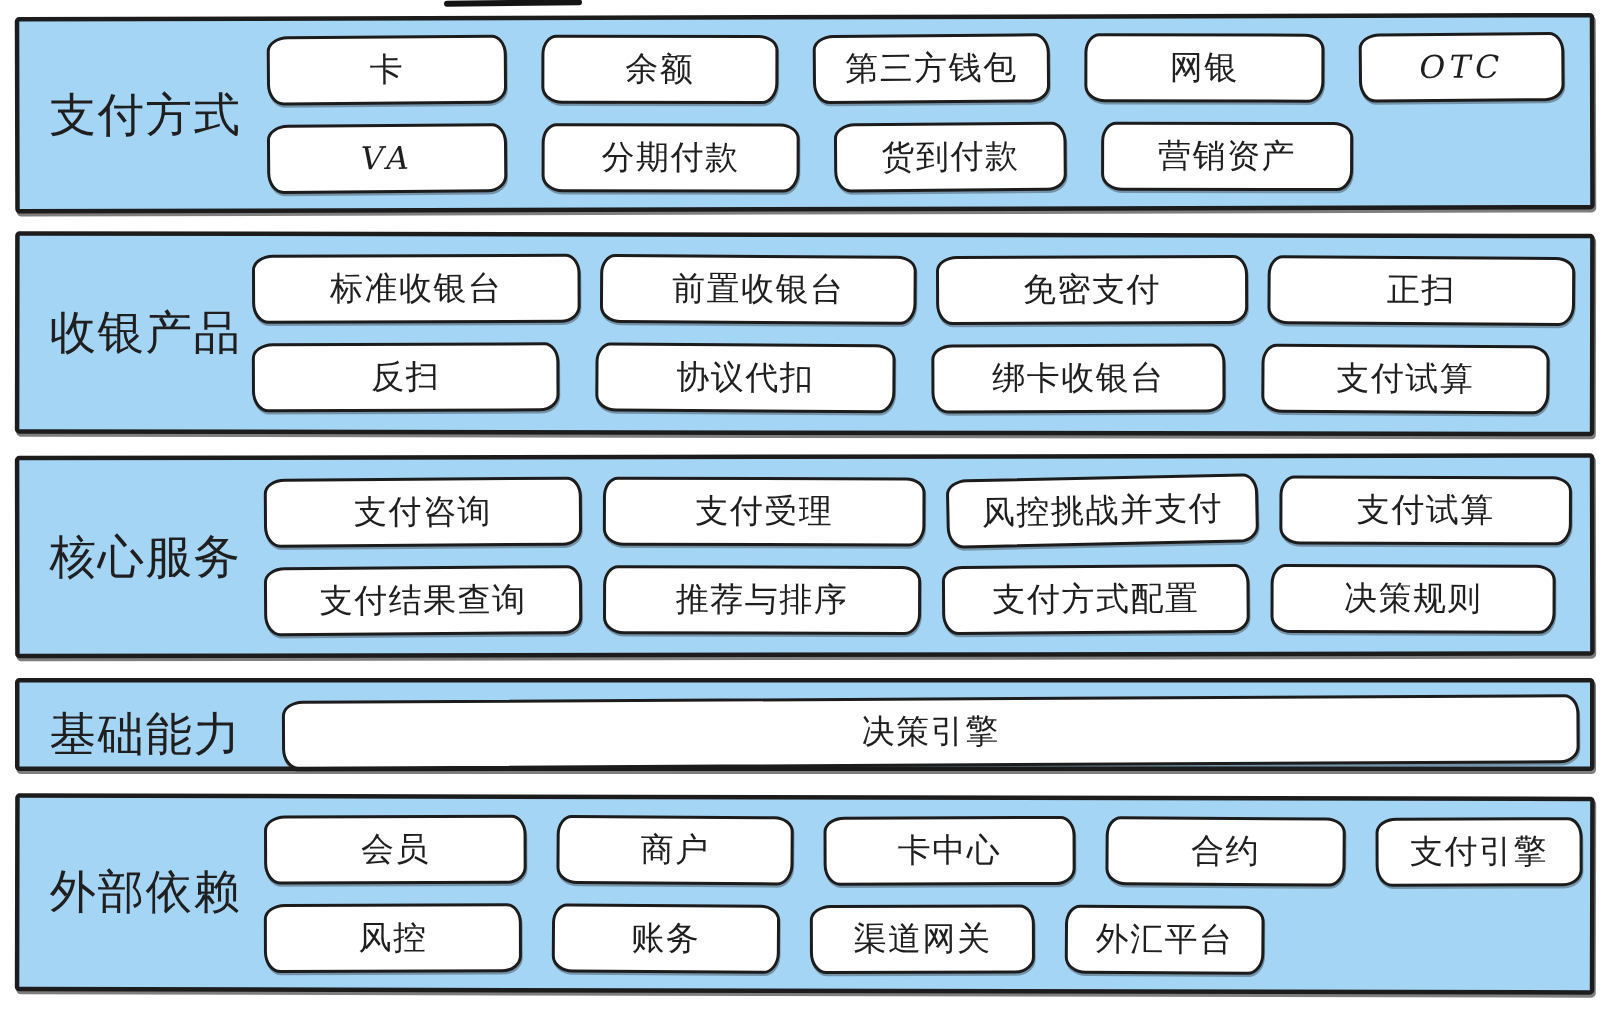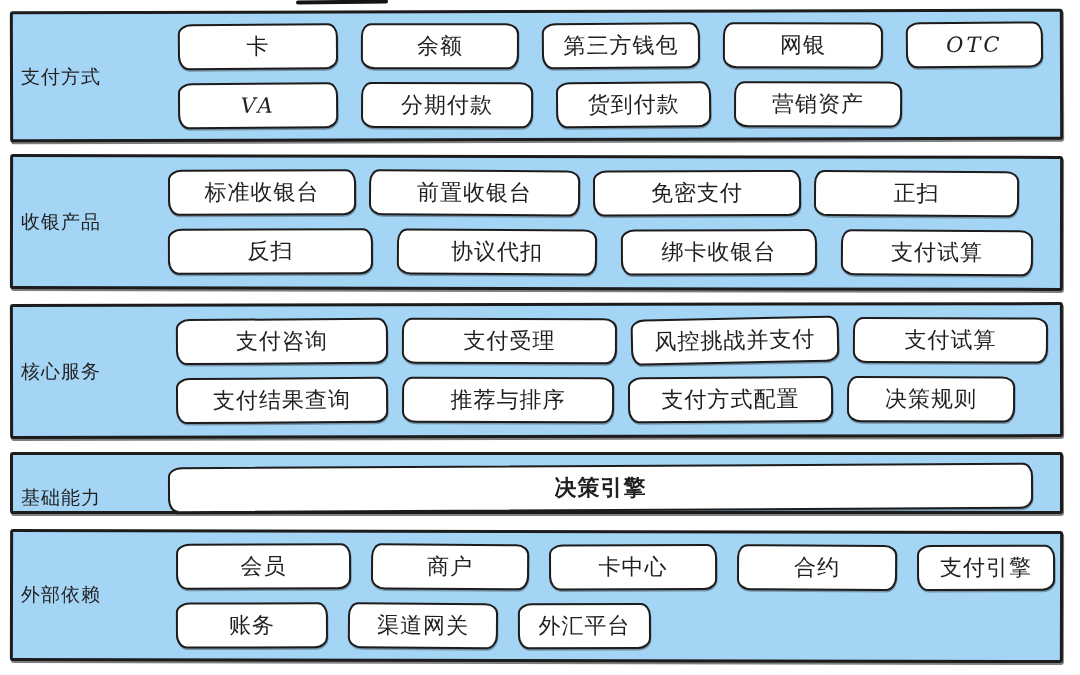--- a/index.html
+++ b/index.html
@@ -31,22 +31,22 @@
     box-shadow:1px 2px 0 rgba(20,20,20,0.55);
   }
   .band-1{top:10px;height:131px;transform:rotate(-0.15deg);}
   .band-2{top:155px;height:135px;transform:rotate(0.1deg);}
   .band-3{top:303px;height:135px;transform:rotate(-0.1deg);}
   .band-4{top:452px;height:62px;align-items:flex-end;}
   .band-5{top:530px;height:132px;transform:rotate(0.12deg);}
   .band-label{
     flex:0 0 155px;
     display:flex;align-items:center;
-    padding-left:8px;box-sizing:border-box;
-    font-size:19px;letter-spacing:1px;
+    padding-left:20px;box-sizing:border-box;
+    font-size:31px;letter-spacing:1px;
     white-space:nowrap;
     font-family:Liberation Serif, serif;
   }
   .band-content{
     flex:1;display:flex;flex-direction:column;justify-content:center;
     gap:13px;min-width:0;
   }
   .row{display:flex;align-items:center;}
   .box{
     height:46px;box-sizing:border-box;
@@ -67,21 +67,21 @@
   }
   .hand{
     font-family:"DejaVu Serif","Liberation Serif",serif;
     font-style:italic;font-size:21px;letter-spacing:3px;
   }
   
   .band-1 .row{gap:23px;margin-left:10px;}
   .band-2 .row-1{gap:13px;margin-left:0;}
   .band-2 .row-2{gap:24px;margin-left:0;}
   .band-3 .row{gap:14px;margin-left:8px;}
-  .band-4 .row{margin-left:0;font-weight:bold;}
+  .band-4 .row{margin-left:20px;}
   .band-5 .row{gap:20px;margin-left:8px;}
 </style>
 </head>
 <body>
 
 <div class="canvas">
 
   <div class="top-artifact"></div>
 
   <div class="band band-1">
@@ -100,21 +100,21 @@
         <div class="box" style="width:155px">货到付款</div>
         <div class="box" style="width:168px">营销资产</div>
       </div>
     </div>
   </div>
 
   <div class="band band-2">
     <div class="band-label">收银产品</div>
     <div class="band-content">
       <div class="row row-1">
-        <div class="box" style="width:188px">标准收银台</div>
+        <div class="box" style="width:219px">标准收银台</div>
         <div class="box" style="width:211px">前置收银台</div>
         <div class="box" style="width:208px">免密支付</div>
         <div class="box" style="width:205px">正扫</div>
       </div>
       <div class="row row-2">
         <div class="box" style="width:205px">反扫</div>
         <div class="box" style="width:200px">协议代扣</div>
         <div class="box" style="width:196px">绑卡收银台</div>
         <div class="box" style="width:192px">支付试算</div>
       </div>
@@ -127,21 +127,21 @@
       <div class="row row-1">
         <div class="box" style="width:212px">支付咨询</div>
         <div class="box" style="width:215px">支付受理</div>
         <div class="box" style="width:208px;transform:rotate(-1.1deg)">风控挑战并支付</div>
         <div class="box" style="width:195px">支付试算</div>
       </div>
       <div class="row row-2">
         <div class="box" style="width:212px">支付结果查询</div>
         <div class="box" style="width:212px">推荐与排序</div>
         <div class="box" style="width:205px">支付方式配置</div>
-        <div class="box" style="width:168px">决策规则</div>
+        <div class="box" style="width:190px">决策规则</div>
       </div>
     </div>
   </div>
 
   <div class="band band-4">
     <div class="band-label">基础能力</div>
     <div class="band-content">
       <div class="row row-1">
         <div class="box" style="width:865px">决策引擎</div>
       </div>
@@ -152,20 +152,21 @@
     <div class="band-label">外部依赖</div>
     <div class="band-content">
       <div class="row row-1">
         <div class="box" style="width:175px">会员</div>
         <div class="box" style="width:158px">商户</div>
         <div class="box" style="width:168px">卡中心</div>
         <div class="box" style="width:160px">合约</div>
         <div class="box" style="width:138px">支付引擎</div>
       </div>
       <div class="row row-2">
+        <div class="box" style="width:172px">风控</div>
         <div class="box" style="width:152px">账务</div>
         <div class="box" style="width:150px">渠道网关</div>
         <div class="box" style="width:133px">外汇平台</div>
       </div>
     </div>
   </div>
 
 </div>
 
 </body></html>

